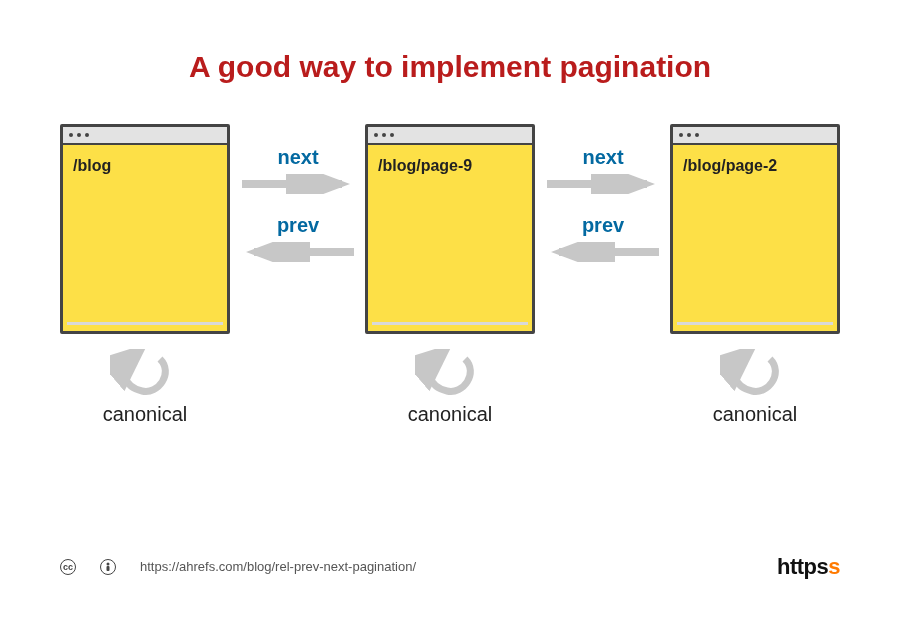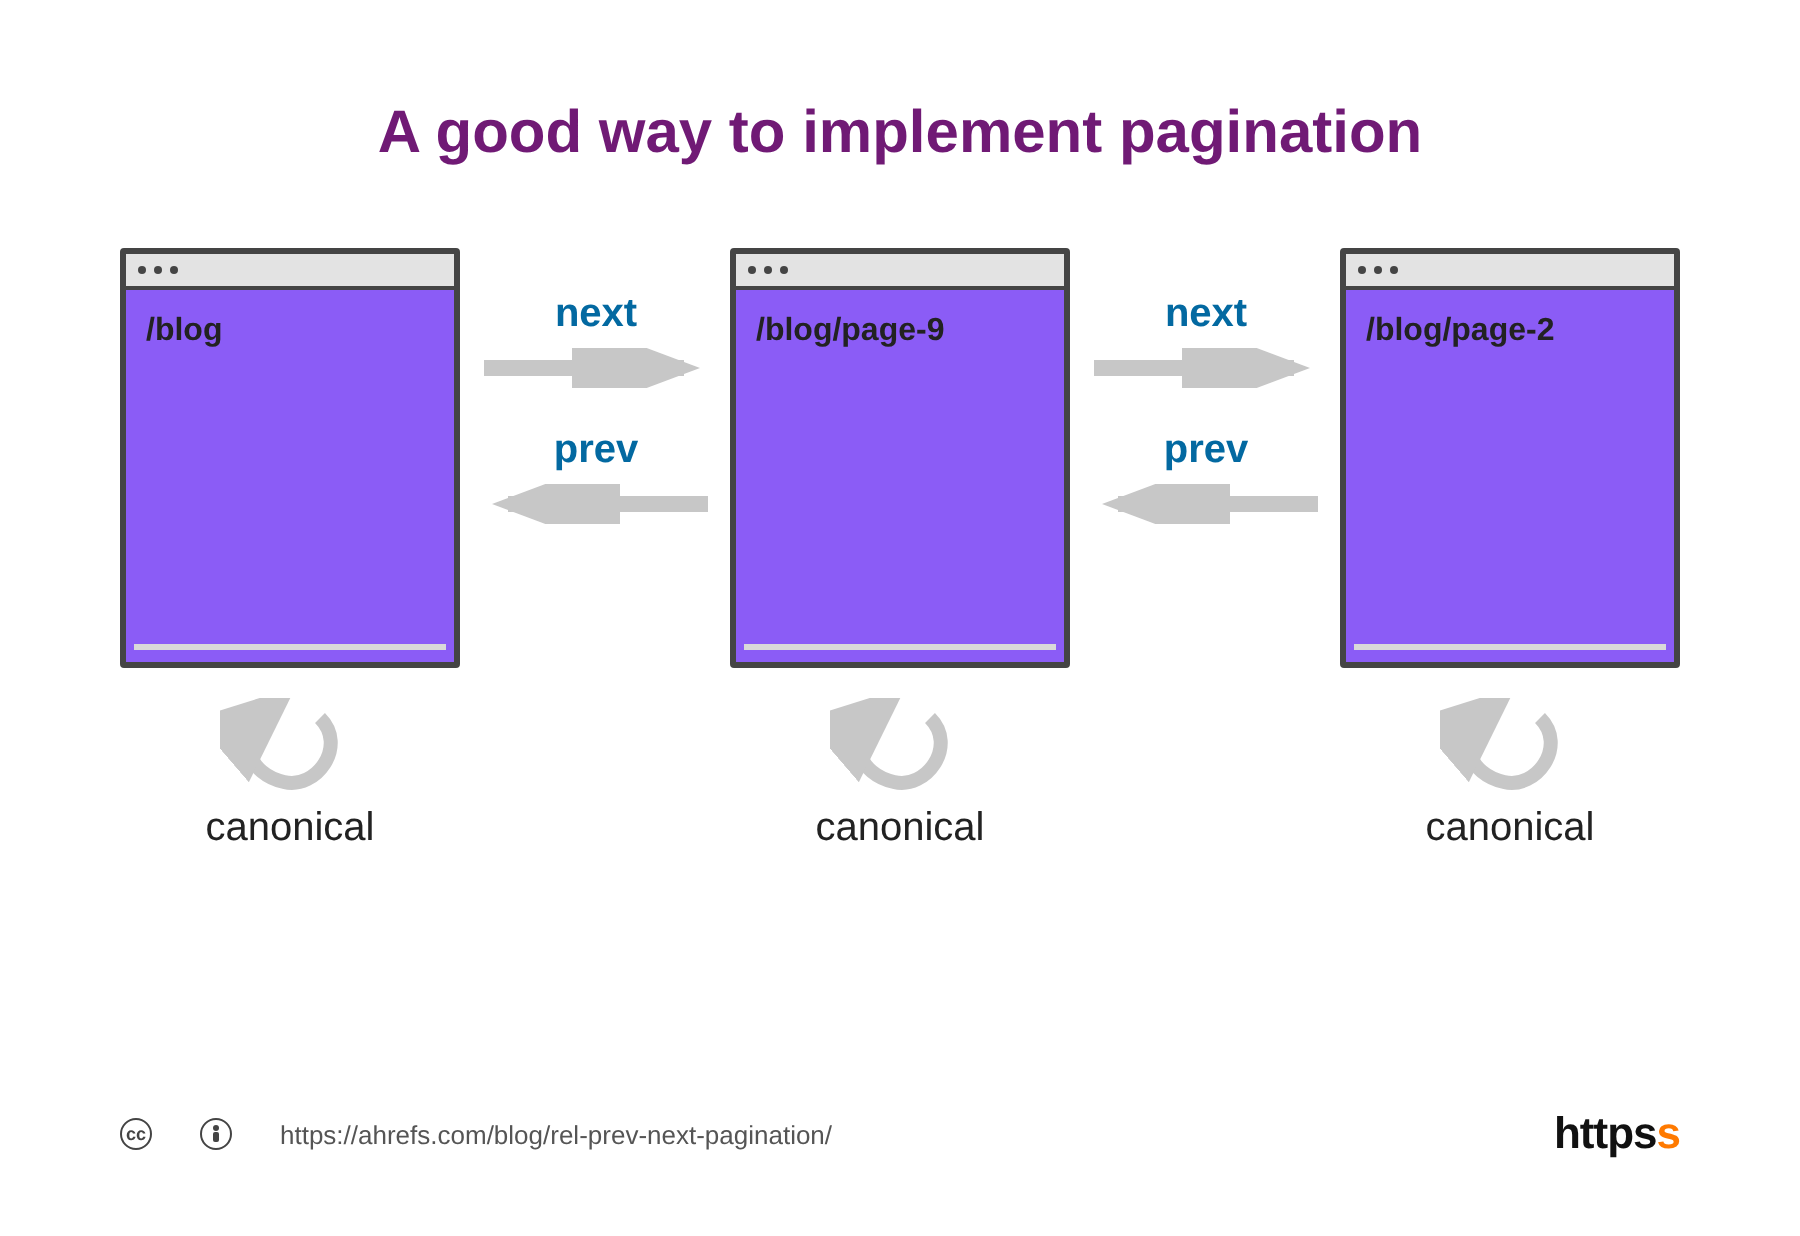--- a/index.html
+++ b/index.html
@@ -7,36 +7,36 @@
     width: 900px;
     height: 618px;
     background: #fff;
     font-family: -apple-system, BlinkMacSystemFont, "Segoe UI", Arial, sans-serif;
     position: relative;
   }
   .title {
     text-align: center;
     font-size: 30px;
     font-weight: 700;
-    color: #701a75;
+    color: #b91c1c;
     padding-top: 50px;
     padding-bottom: 40px;
   }
   .stage {
     position: relative;
     width: 780px;
     height: 350px;
     margin: 0 auto;
   }
   .browser {
     position: absolute;
     width: 170px;
     height: 210px;
     border: 3px solid #444;
-    background: #8b5cf6;
+    background: #fde047;
     border-radius: 2px;
   }
   .browser .bar {
     height: 18px;
     background: #e3e3e3;
     border-bottom: 2px solid #444;
     display: flex;
     align-items: center;
     padding-left: 6px;
     gap: 4px;
@@ -95,21 +95,21 @@
     position: absolute;
     left: 60px;
     right: 60px;
     bottom: 38px;
     display: flex;
     align-items: center;
     justify-content: space-between;
     font-size: 13px;
     color: #555;
   }
-  .footer-left { display: flex; align-items: flex-end; gap: 24px; }
+  .footer-left { display: flex; align-items: flex-start; gap: 24px; }
   .cc-icon {
     width: 16px; height: 16px; border: 1.5px solid #444; border-radius: 50%;
     display: inline-flex; align-items: center; justify-content: center;
     font-size: 9px; font-weight: 700; color: #444;
   }
   .ahrefs {
     font-size: 22px;
     font-weight: 800;
     color: #111;
     letter-spacing: -0.5px;

